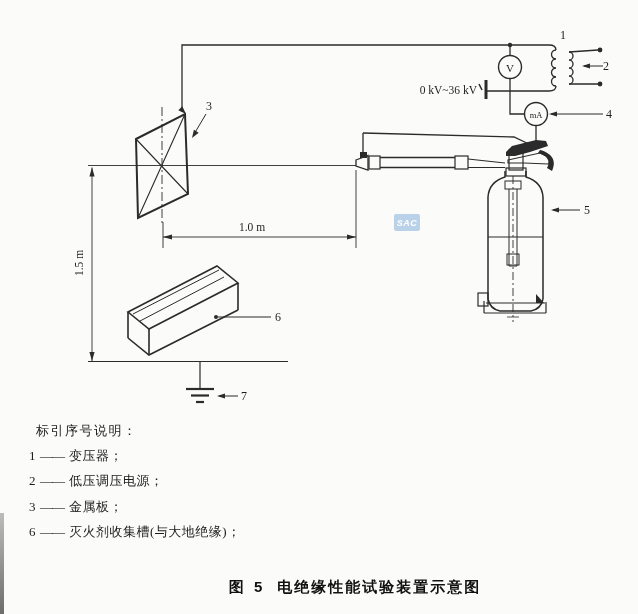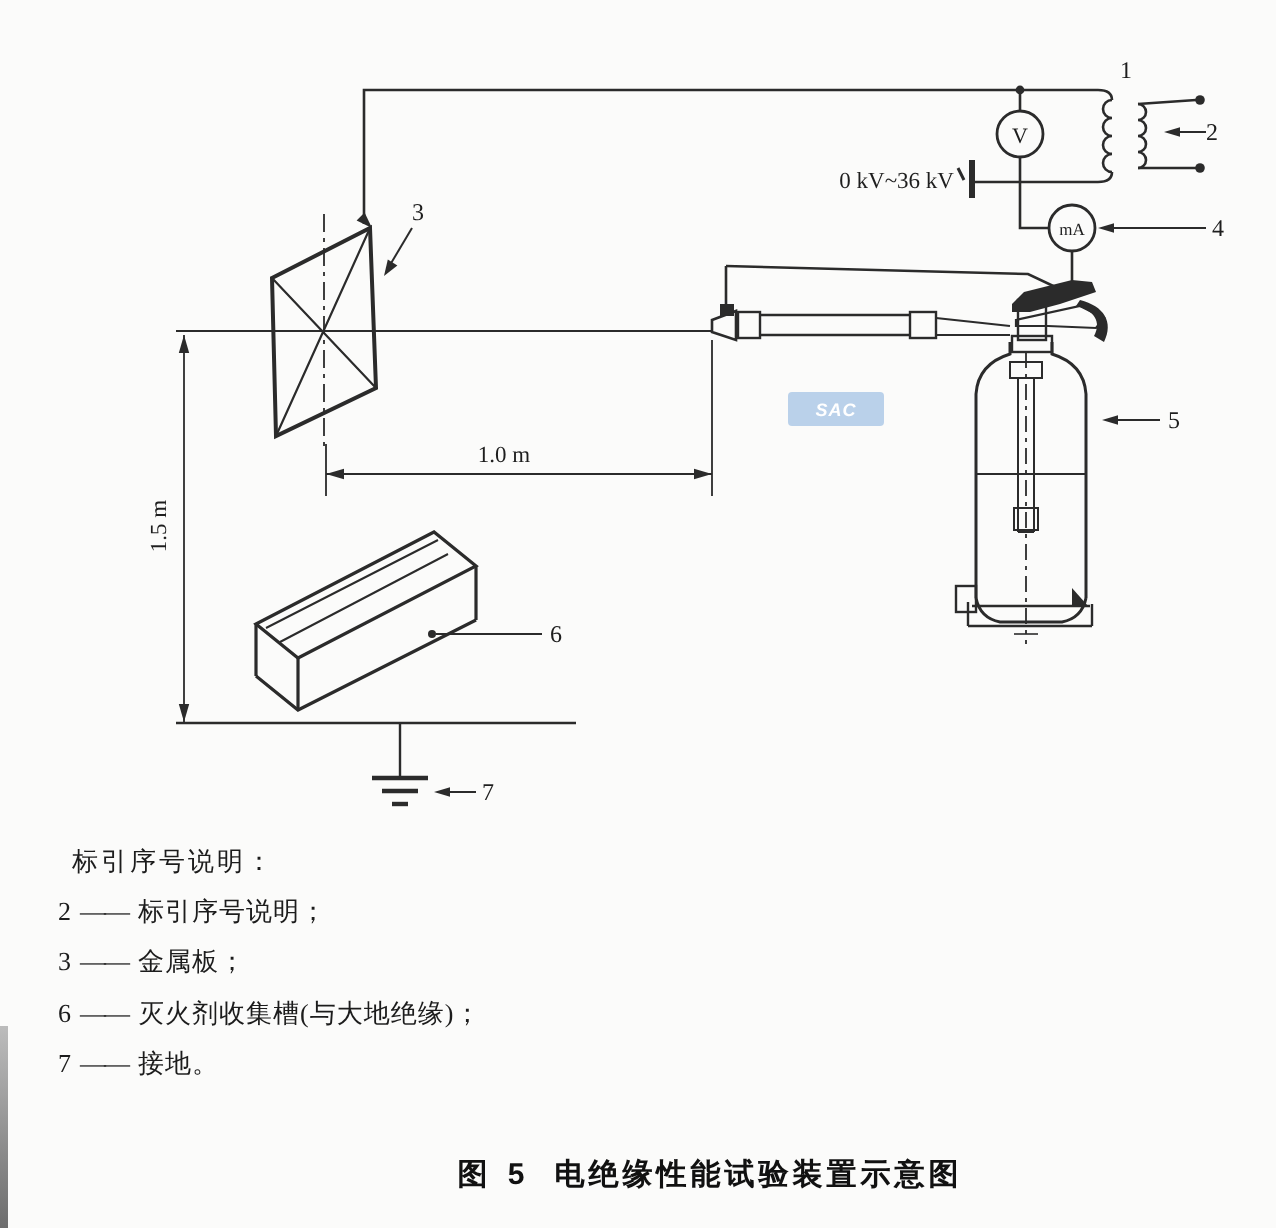--- a/index.html
+++ b/index.html
@@ -18,21 +18,21 @@
 
   .caption {
     position:absolute; top:578px; left:12px; width:100%; box-sizing:border-box;
     padding-left:48px; text-align:center;
     font-family:"Liberation Sans", sans-serif; font-weight:bold;
     font-size:15px; color:#111; letter-spacing:2px;
   }
   .caption .fig { margin-right:12px; letter-spacing:3px; }
 
   .watermark {
-    position:absolute; left:394px; top:196px; width:48px; height:17px;
+    position:absolute; left:394px; top:214px; width:26px; height:17px;
     background:rgba(140,180,222,0.58); color:#fff; border-radius:2px;
     font:italic bold 9px "Liberation Sans", sans-serif; letter-spacing:.5px;
     display:flex; align-items:center; justify-content:center;
   }
   .left-edge {
     position:absolute; left:0; top:513px; width:4px; height:101px;
     background:linear-gradient(180deg,#bcbcbc,#6d6d6d);
   }
 </style>
 </head>
@@ -163,23 +163,23 @@
       <text x="584" y="214" font-size="12" stroke="none" fill="#1e1e1e">5</text>
     </g>
   </svg>
 
   <div class="watermark">SAC</div>
 
   <div class="left-edge"></div>
 
   <div class="legend">
     <div class="lg-head">标引序号说明：</div>
-    <div class="lg-row"><span class="lg-num">2</span><span class="lg-dash">——</span><span class="lg-label">标引序号说明；</span></div>
+    <div class="lg-row"><span class="lg-num">1</span><span class="lg-dash">——</span><span class="lg-label">变压器；</span></div>
+    <div class="lg-row"><span class="lg-num">2</span><span class="lg-dash">——</span><span class="lg-label">低压调压电源；</span></div>
     <div class="lg-row"><span class="lg-num">3</span><span class="lg-dash">——</span><span class="lg-label">金属板；</span></div>
     <div class="lg-row"><span class="lg-num">6</span><span class="lg-dash">——</span><span class="lg-label">灭火剂收集槽(与大地绝缘)；</span></div>
-    <div class="lg-row"><span class="lg-num">7</span><span class="lg-dash">——</span><span class="lg-label">接地。</span></div>
   </div>
 
   <div class="caption">
     <span class="fig">图 5</span><span>电绝缘性能试验装置示意图</span>
   </div>
 
 </div>
 
 </body></html>

